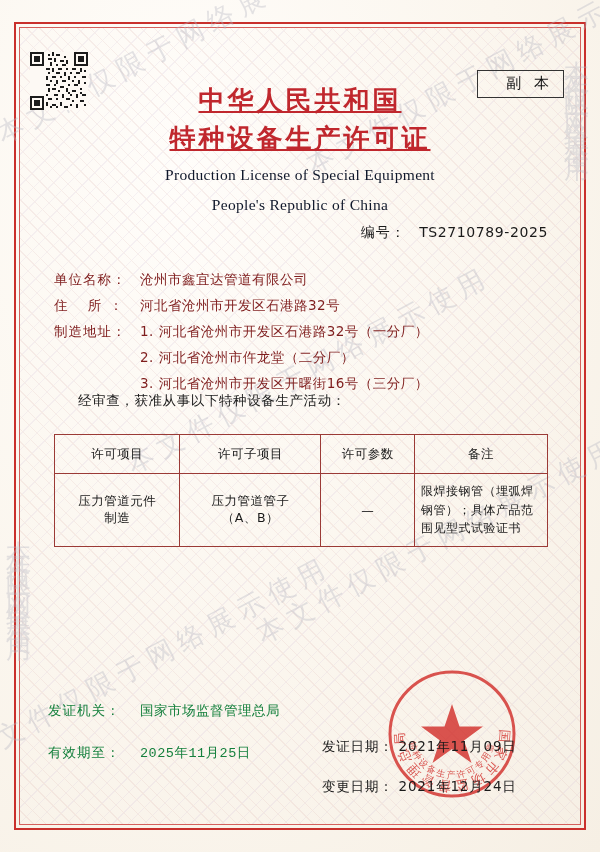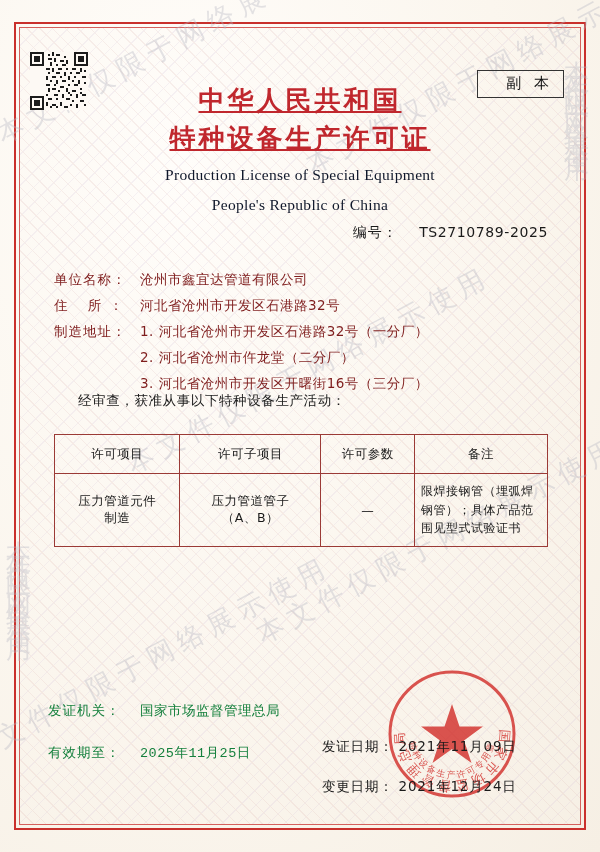--- a/index.html
+++ b/index.html
@@ -112,21 +112,21 @@
   
   #cert-no {
     position: absolute;
     right: 52px;
     top: 224px;
     font-size: 14px;
     color: #1a1a1a;
     letter-spacing: 1px;
     font-family: "DejaVu Sans", sans-serif;
   }
-  #cert-no .num { margin-left: 16px; letter-spacing: 0.6px; }
+  #cert-no .num { margin-left: 8px; letter-spacing: 0.6px; }
 
   
   #fields {
     position: absolute;
     left: 54px;
     top: 266px;
     width: 500px;
     font-family: "DejaVu Sans", sans-serif;
     color: #7f1d1d;
   }

